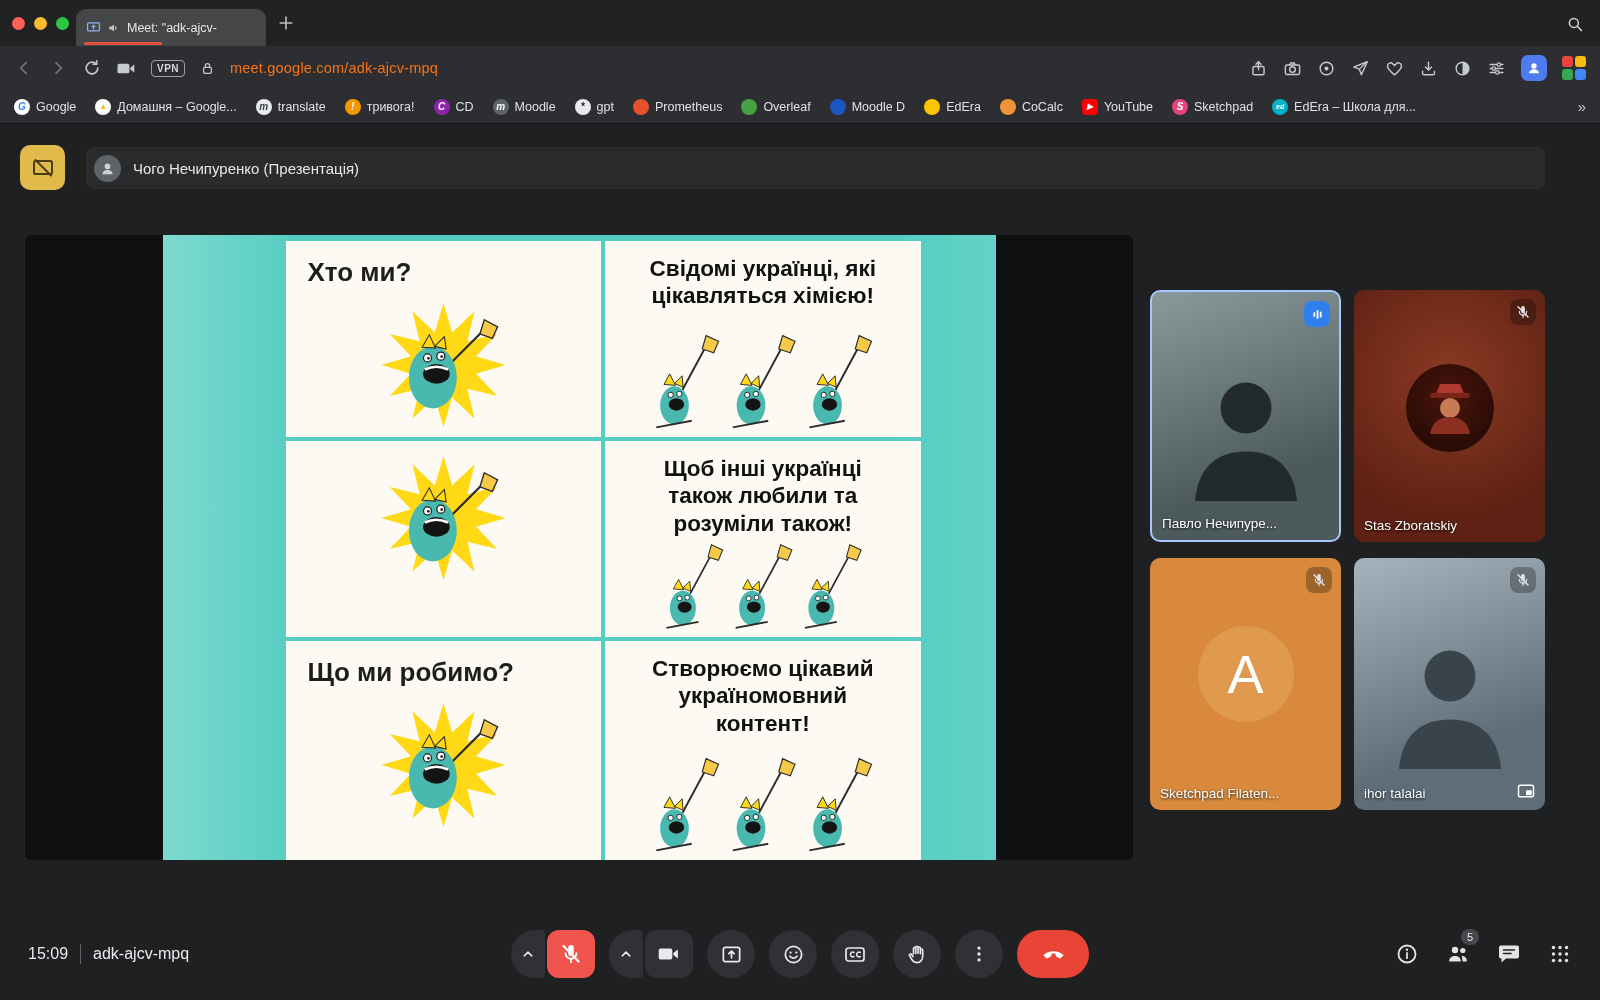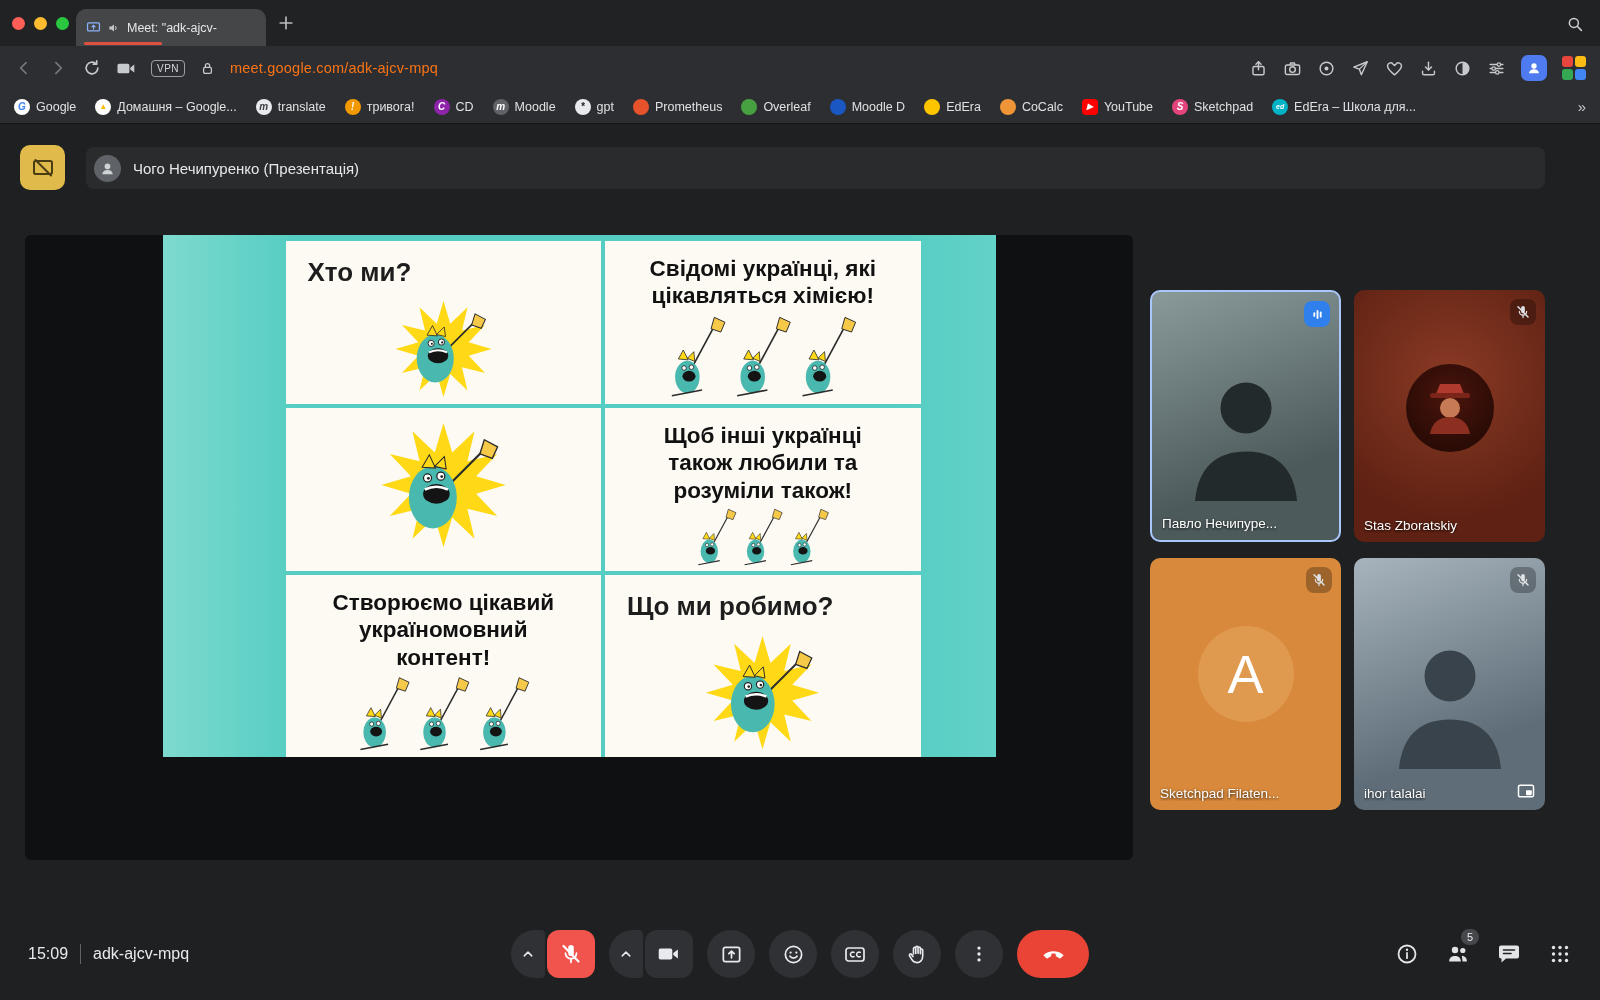--- a/index.html
+++ b/index.html
@@ -19,21 +19,21 @@
   .tab-title{font-size:12.5px;color:#e4e6e8;white-space:nowrap;overflow:hidden;text-overflow:ellipsis;}
   .media-bar{position:absolute;left:8px;bottom:1px;width:78px;height:3px;border-radius:2px;background:#e0523f;}
   .newtab{position:absolute;left:276px;top:13px;width:20px;height:20px;color:#b9bcbe;}
   .tb-search{position:absolute;right:16px;top:15px;width:18px;height:18px;color:#cfd2d4;}
 
   
   .addressbar{position:absolute;left:0;top:46px;width:100%;height:44px;background:#2d2e31;
               display:flex;align-items:center;padding:0 14px;box-sizing:border-box;gap:14px;}
   .nav-ic{width:20px;height:20px;}
   .dim{color:#77797c}
-  .vpn{border:1.5px solid #9aa0a6;color:#d5d7da;font-size:10px;font-weight:400;
+  .vpn{border:1.5px solid #9aa0a6;color:#d5d7da;font-size:10px;font-weight:700;
        border-radius:4px;padding:2px 5px;letter-spacing:.5px;}
   .url{font-size:14.5px;color:#f97316;letter-spacing:.2px;}
   .ab-spacer{flex:1}
   .ab-right{display:flex;align-items:center;gap:15px;}
   .ab-right .nav-ic{width:19px;height:19px;}
   .avatar-chip{width:26px;height:26px;border-radius:7px;background:#4e7cf0;display:flex;align-items:center;justify-content:center;color:#fff;}
   .ext-cube{display:grid;grid-template-columns:11px 11px;grid-template-rows:11px 11px;gap:2px;}
   .ext-cube i{border-radius:3px;display:block;}
 
   
@@ -53,21 +53,21 @@
                background:#e0ba4a;display:flex;align-items:center;justify-content:center;border:none;}
   .banner{position:absolute;left:86px;right:55px;top:23px;height:42px;background:#2a2b2d;border-radius:8px;
           display:flex;align-items:center;gap:12px;padding:0 8px;box-sizing:border-box;}
   .banner-avatar{width:27px;height:27px;border-radius:50%;background:#5f6368;color:#cfd2d4;
                  display:flex;align-items:center;justify-content:center;overflow:hidden;}
   .banner-name{font-size:15px;color:#e6e7e8;}
 
   
   .stage{position:absolute;left:25px;top:111px;width:1108px;height:625px;background:#0f1011;
          border-radius:6px;display:flex;justify-content:center;overflow:hidden;}
-  .slide{position:relative;width:833px;height:522px;
+  .slide{position:relative;width:833px;height:625px;
          background:linear-gradient(90deg,#7edacf,#55cdc2 16%,#55cdc2 88%,#63d2c8);overflow:hidden;}
   .slide-table{position:absolute;left:123px;right:75px;top:6px;bottom:0;
                display:grid;grid-template-columns:1fr 1fr;grid-template-rows:1fr 1fr 1.12fr;gap:4px;}
   .cell{background:#fcfaf3;overflow:hidden;display:flex;flex-direction:column;align-items:center;}
   .qtext{align-self:flex-start;font-size:26px;font-weight:600;color:#1d1d1d;padding:16px 0 0 22px;}
   .atext{font-size:22.5px;font-weight:700;color:#111;text-align:center;line-height:1.22;padding:14px 26px 0;}
   .star-art{width:195px;height:142px;margin-top:6px;}
   .trio-art{width:285px;height:110px;margin-top:auto;}
 
   
@@ -533,29 +533,29 @@
               </svg>
           </div>
           <div class="cell">
             <div class="atext">Щоб інші українці також любили та розуміли також!</div>
             <svg class="trio-art">
                 <use href="#sym-trio"></use>
               </svg>
           </div>
 
           <div class="cell">
+            <div class="qtext">Що ми робимо?</div>
+            <svg class="star-art">
+                <use href="#sym-star"></use>
+              </svg>
+          </div>
+          <div class="cell">
             <div class="atext">Створюємо цікавий україномовний контент!</div>
             <svg class="trio-art">
                 <use href="#sym-trio"></use>
-              </svg>
-          </div>
-          <div class="cell">
-            <div class="qtext">Що ми робимо?</div>
-            <svg class="star-art">
-                <use href="#sym-star"></use>
               </svg>
           </div>
 
         </div>
       </div>
     </div>
 
     <div class="tiles">
 
       <div class="tile tile-video-1">

